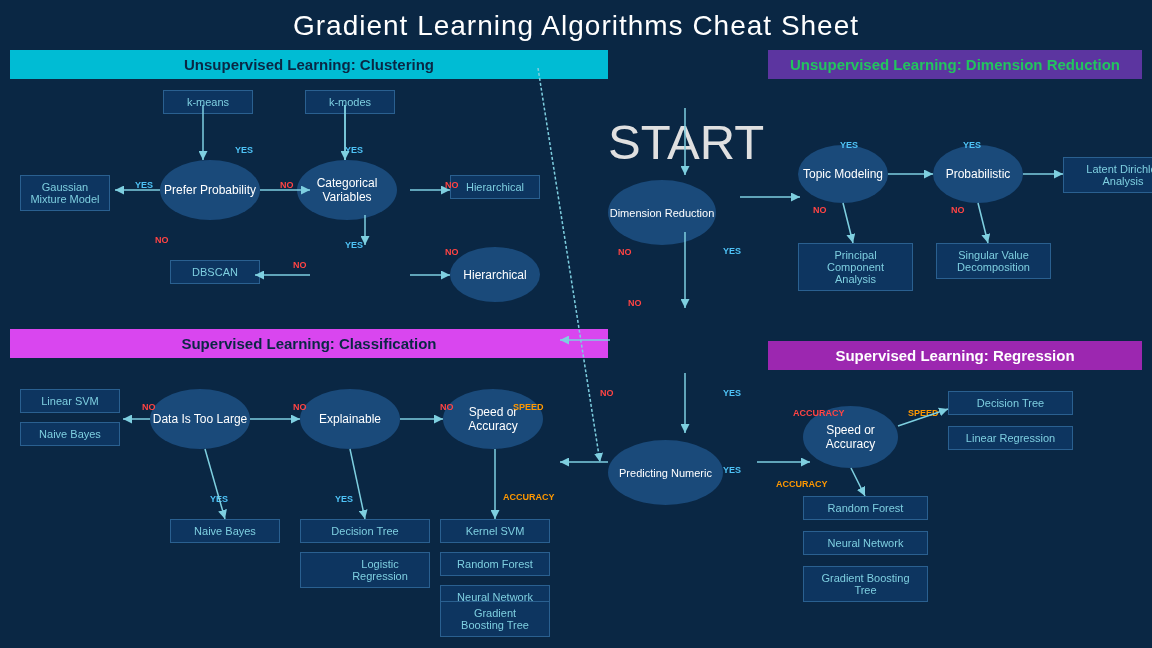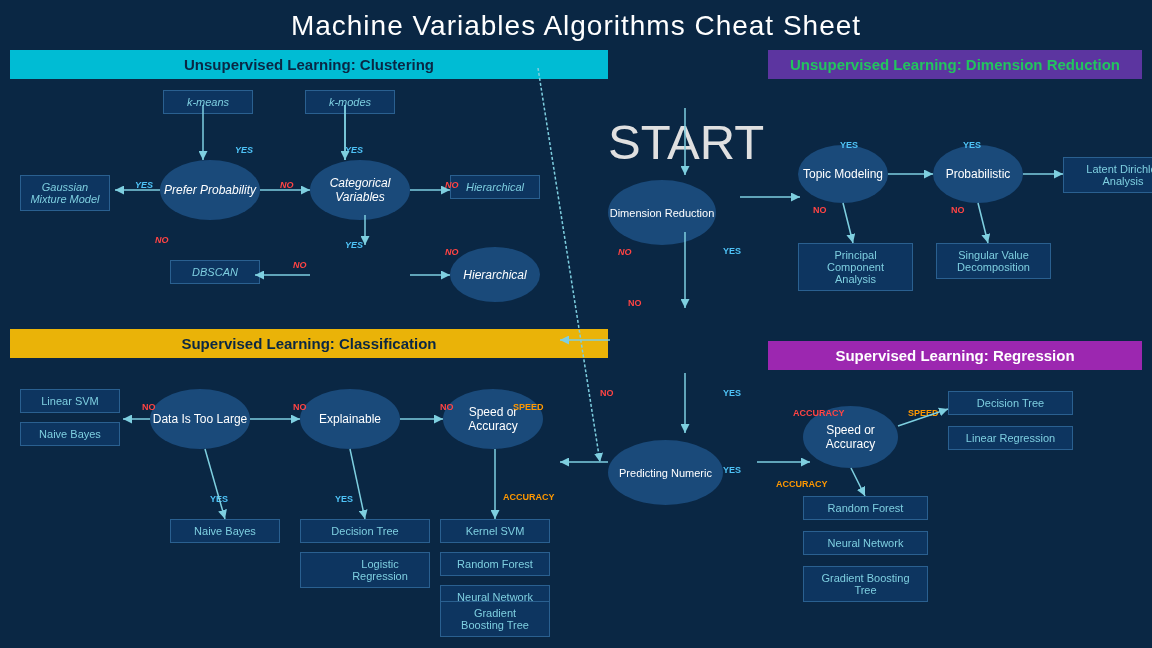--- a/index.html
+++ b/index.html
@@ -40,21 +40,21 @@
       font-size: 15px;
       font-weight: 600;
       padding: 6px 0;
       margin-bottom: 6px;
     }
     .section-header.teal {
       background: #00bcd4;
       color: #0a2744;
     }
     .section-header.green {
-      background: #eab308;
+      background: #d946ef;
       color: #0a2744;
       margin-top: 24px;
     }
     .section-header.magenta {
       background: #9c27b0;
       color: #ffffff;
     }
     .section-header.purple {
       background: #5c35a0;
       color: #22c55e;
@@ -151,39 +151,39 @@
       color: #7ecfe0;
       font-size: 11px;
       text-align: center;
       padding: 5px 10px;
       min-width: 110px;
     }
   </style>
 </head>
 <body>
 
-<h1 class="main-title">Machine Variables Algorithms Cheat Sheet</h1>
+<h1 class="main-title">Gradient Learning Algorithms Cheat Sheet</h1>
 
 <div class="content-area" style="position:relative;">
 
   <div class="left-panel">
 
     <div class="cluster-section">
       <div class="section-header teal">Unsupervised Learning: Clustering</div>
-      <div class="cluster-flow" style="height:220px; position:relative;font-style:italic;">
+      <div class="cluster-flow" style="height:220px; position:relative;">
 
         <div class="pos box-node" style="left:148px; top:5px; width:80px;">k-means</div>
 
         <div class="pos box-node" style="left:290px; top:5px; width:80px;">k-modes</div>
 
         <div class="pos box-node" style="left:5px; top:90px; width:90px;">Gaussian Mixture Model</div>
 
         <div class="pos oval oval-lg" style="left:145px; top:75px;">Prefer Probability</div>
 
-        <div class="pos oval oval-lg" style="left:295px; top:75px;">Categorical Variables</div>
+        <div class="pos oval oval-lg" style="left:282px; top:75px;">Categorical Variables</div>
 
         <div class="pos box-node" style="left:435px; top:90px; width:90px;">Hierarchical</div>
 
 
         <div class="pos oval oval-md" style="left:435px; top:162px;">Hierarchical</div>
 
         <div class="pos box-node" style="left:155px; top:175px; width:80px;">DBSCAN</div>
 
         <span class="pos lbl lbl-red" style="left:140px; top:150px;">NO</span>
         <span class="pos lbl lbl-green-y" style="left:120px; top:95px;">YES</span>

